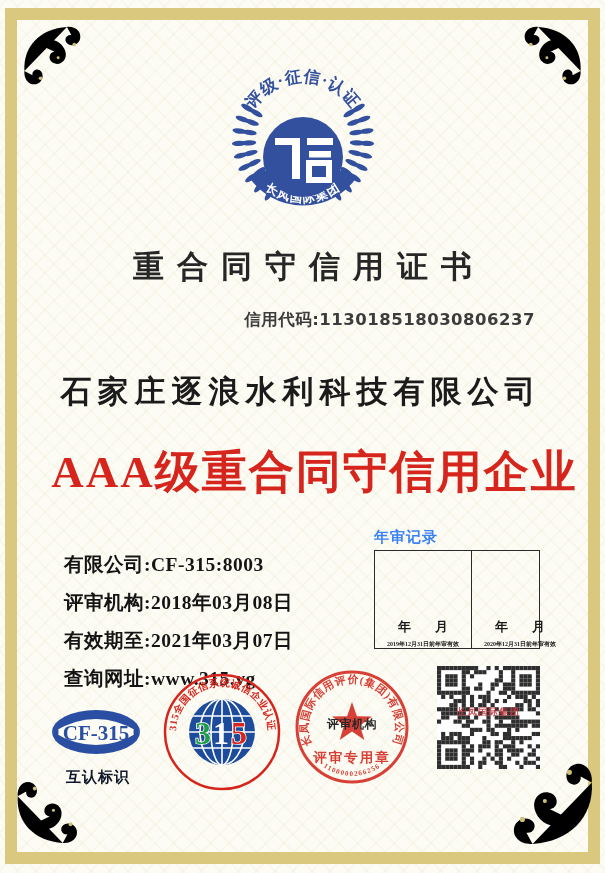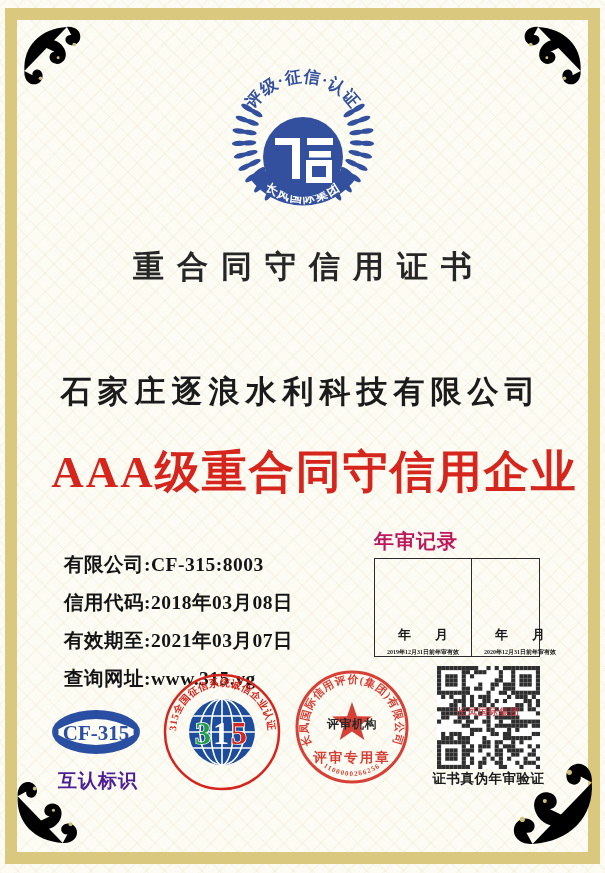--- a/index.html
+++ b/index.html
@@ -19,30 +19,30 @@
   .credit{top:309px;right:70px;font-family:"DejaVu Sans",sans-serif;font-weight:bold;
           font-size:16.5px;color:#3c3c3c;letter-spacing:0.5px;}
   .company{top:371px;left:0;width:596px;text-align:center;
            font-family:"DejaVu Sans","Liberation Sans",sans-serif;font-weight:bold;
            font-size:31px;letter-spacing:6px;text-indent:6px;color:#1b1b1b;}
   .award{top:442px;left:0;width:605px;text-align:center;font-weight:bold;
          font-size:45px;letter-spacing:2px;color:#d6251d;padding-left:12px;}
   .details{top:546px;left:64px;font-weight:bold;font-size:19.5px;color:#141414;
            line-height:38px;letter-spacing:0.5px;}
   .review{top:528px;left:374px;width:166px;}
-  .review-title{font-weight:bold;font-size:20px;color:#be185d;letter-spacing:1px;}
+  .review-title{font-weight:bold;font-size:15px;color:#3b82f6;letter-spacing:1px;}
   .review-box{margin-top:3px;height:97px;border:1.5px solid #2b2b2b;display:flex;}
   .review-cell{flex:1;display:flex;flex-direction:column;justify-content:flex-end;
                align-items:center;}
   .review-cell:first-child{border-right:1.5px solid #2b2b2b;}
   .ym{display:flex;gap:24px;font-weight:bold;font-size:13px;color:#1a1a1a;}
   .note{font-size:8px;font-weight:bold;color:#1a1a1a;white-space:nowrap;
         transform:scale(0.75);transform-origin:center bottom;margin-top:1px;}
   .cf-caption{top:768px;left:58px;width:80px;text-align:center;font-weight:bold;
-              font-size:19px;letter-spacing:1px;color:#4c1d95;}
+              font-size:15px;letter-spacing:1px;color:#0f172a;}
   .qr-wrap{top:666px;left:437px;width:103px;height:103px;background:#fff;}
   .qr-overlay{top:706px;left:437px;width:103px;text-align:center;color:#c4373d;
               font-size:9.5px;font-weight:bold;letter-spacing:1px;opacity:.85;}
   .qr-caption{top:770px;left:427px;width:123px;text-align:center;font-weight:bold;
               font-size:13.5px;color:#1a1a1a;letter-spacing:0.5px;}
   svg text{font-family:"Liberation Serif",serif;}
 </style>
 </head>
 <body>
 
@@ -129,26 +129,27 @@
     <g fill="#ffffff">
       <rect x="54" y="78" width="25" height="7"></rect>
       <rect x="71" y="78" width="8" height="41"></rect>
       <rect x="86" y="78" width="26" height="7"></rect>
       <rect x="88" y="91" width="22" height="6.5"></rect>
       <rect x="88" y="103" width="20" height="17" fill="none" stroke="#ffffff" stroke-width="6"></rect>
     </g>
   </svg>
 
   <div class="abs title">重合同守信用证书</div>
+  <div class="abs credit">信用代码:113018518030806237</div>
   <div class="abs company">石家庄逐浪水利科技有限公司</div>
   <div class="abs award">AAA级重合同守信用企业</div>
 
   <div class="abs details">
     <div>有限公司:CF-315:8003</div>
-    <div>信用代码:2018年03月08日</div>
+    <div>评审机构:2018年03月08日</div>
     <div>有效期至:2021年03月07日</div>
     <div>查询网址:www.315.vg</div>
   </div>
 
   <div class="abs review">
     <div class="review-title">年审记录</div>
     <div class="review-box">
       <div class="review-cell">
         <div class="ym">
           <span>年</span>
@@ -536,15 +537,14 @@
         <rect x="24.72" y="98.88" width="4.12" height="4.12" fill="#2e2e2e"></rect>
         <rect x="28.84" y="98.88" width="4.12" height="4.12" fill="#2e2e2e"></rect>
         <rect x="41.20" y="98.88" width="4.12" height="4.12" fill="#2e2e2e"></rect>
         <rect x="61.80" y="98.88" width="4.12" height="4.12" fill="#2e2e2e"></rect>
         <rect x="65.92" y="98.88" width="4.12" height="4.12" fill="#2e2e2e"></rect>
         <rect x="82.40" y="98.88" width="4.12" height="4.12" fill="#2e2e2e"></rect>
         <rect x="98.88" y="98.88" width="4.12" height="4.12" fill="#2e2e2e"></rect>
       </svg>
   </div>
   <div class="abs qr-overlay">长凤国际集团</div>
-  <div class="abs qr-caption">证书真伪年审验证</div>
 
 </div>
 
 </body></html>

